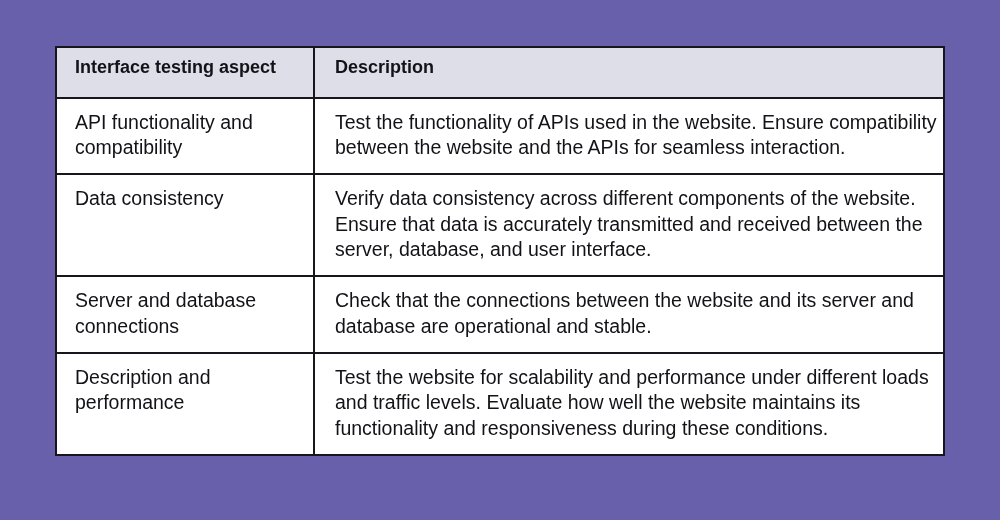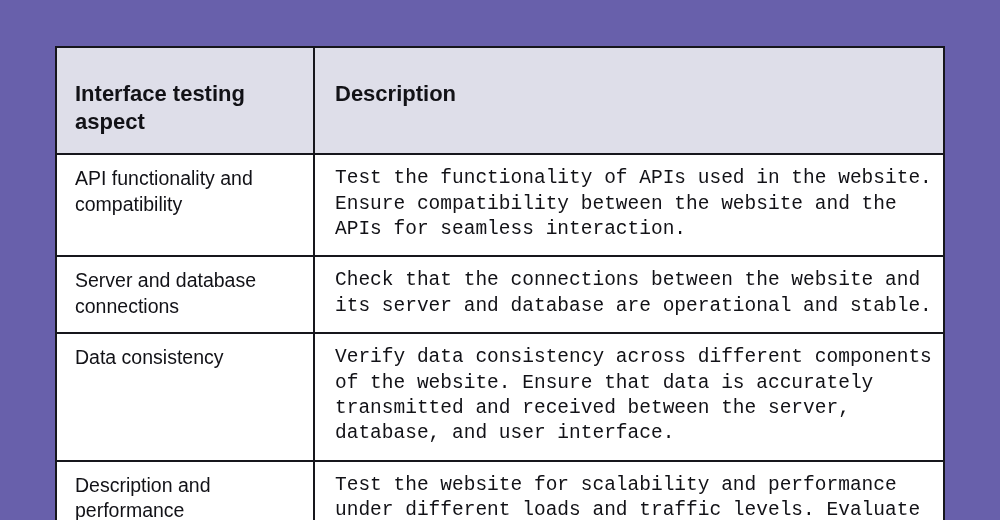--- a/index.html
+++ b/index.html
@@ -38,24 +38,24 @@
   table.aspect-table col.col-desc { width: 630px; }
 
   thead tr.header-row {
     background: #dedee9;
   }
   thead th {
     background: #dedee9;
     text-align: left;
     vertical-align: top;
     font-weight: bold;
-    font-size: 22px;
+    font-size: 18px;
     line-height: 1.26;
     color: #121217;
-    padding: 32px 16px 18px 18px;
+    padding: 8px 16px 18px 18px;
     border-bottom: 2px solid #16161c;
     border-right: 2px solid #16161c;
   }
   thead th.desc-head {
     border-right: none;
     padding-left: 20px;
     margin-left: 48px;
   }
 
   tbody td {
@@ -68,21 +68,20 @@
     padding: 11px 16px 13px 18px;
     border-top: 2px solid #16161c;
     border-right: 2px solid #16161c;
     background: #ffffff;
     border-radius: 20px;
   }
   tbody td.desc-cell {
     border-right: none;
     padding-left: 20px;
     padding-right: 2px;
-    font-family: Liberation Mono, monospace;
   }
   tbody tr:first-child td {
     border-top: none;
   }
   .cell-text {
     display: block;
     white-space: pre-line;
   }
 </style>
 </head>
@@ -109,32 +108,32 @@
         <tr>
           <td class="aspect-cell">
             <span class="cell-text">API functionality and compatibility</span>
           </td>
           <td class="desc-cell">
             <span class="cell-text">Test the functionality of APIs used in the website. Ensure compatibility between the website and the APIs for seamless interaction.</span>
           </td>
         </tr>
         <tr>
           <td class="aspect-cell">
+            <span class="cell-text">Data consistency</span>
+          </td>
+          <td class="desc-cell">
+            <span class="cell-text">Verify data consistency across different components of the website. Ensure that data is accurately transmitted and received between the server, database, and user interface.</span>
+          </td>
+        </tr>
+        <tr>
+          <td class="aspect-cell">
             <span class="cell-text">Server and database connections</span>
           </td>
           <td class="desc-cell">
             <span class="cell-text">Check that the connections between the website and its server and database are operational and stable.</span>
-          </td>
-        </tr>
-        <tr>
-          <td class="aspect-cell">
-            <span class="cell-text">Data consistency</span>
-          </td>
-          <td class="desc-cell">
-            <span class="cell-text">Verify data consistency across different components of the website. Ensure that data is accurately transmitted and received between the server, database, and user interface.</span>
           </td>
         </tr>
         <tr>
           <td class="aspect-cell">
             <span class="cell-text">Description and performance</span>
           </td>
           <td class="desc-cell">
             <span class="cell-text">Test the website for scalability and performance under different loads and traffic levels. Evaluate how well the website maintains its functionality and responsiveness during these conditions.</span>
           </td>
         </tr>

